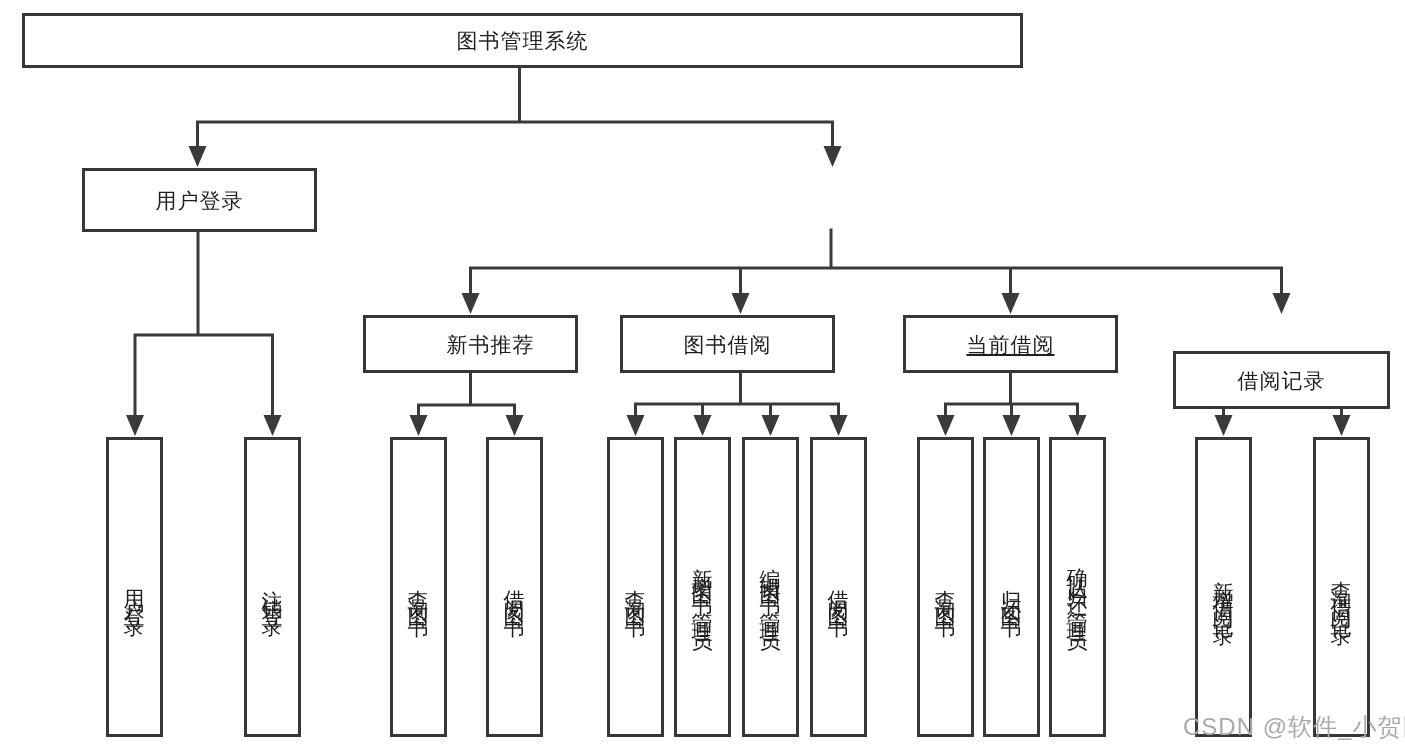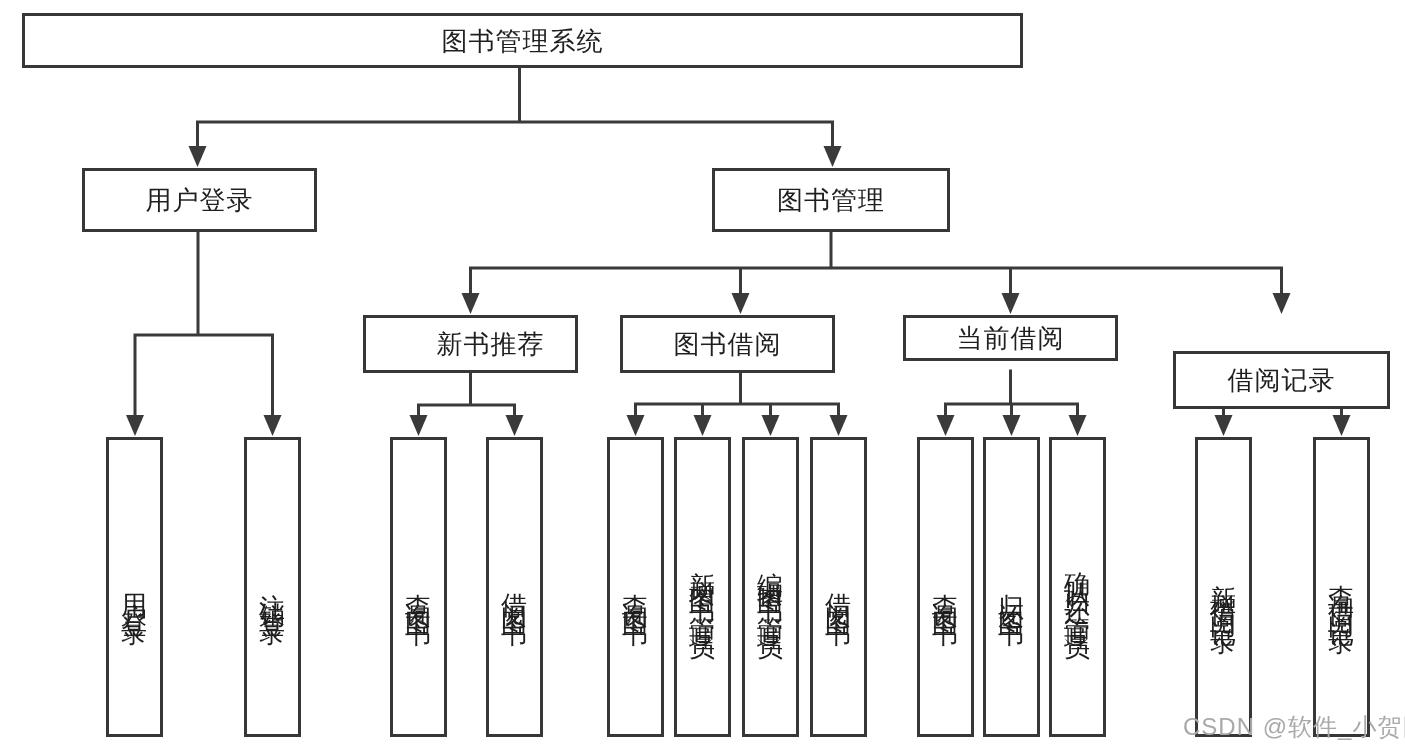--- a/index.html
+++ b/index.html
@@ -25,21 +25,21 @@
   }
   .node {
     position: absolute;
     box-sizing: border-box;
     background: #ffffff;
     border: 3px solid #373737;
     display: flex;
     align-items: center;
     justify-content: center;
     color: #1f1f1f;
-    font-size: 26px;
+    font-size: 21px;
     line-height: 1;
     z-index: 2;
   }
   .node.h {
     letter-spacing: 1px;
   }
   .node.v {
     writing-mode: vertical-rl;
     text-orientation: mixed;
     letter-spacing: 9px;
@@ -97,25 +97,24 @@
       <polygon points="1002.5,415 1020.5,415 1011.5,436"></polygon>
       <polygon points="1068.5,415 1086.5,415 1077.5,436"></polygon>
       <polygon points="1214.5,415 1232.5,415 1223.5,436"></polygon>
       <polygon points="1332.5,415 1350.5,415 1341.5,436"></polygon>
     </g>
   </svg>
 
   <div class="node h" style="left:22px; top:13px; width:1001px; height:55px;">图书管理系统</div>
 
   <div class="node h" style="left:82px; top:168px; width:235px; height:64px;">用户登录</div>
-  <div class="node h" style="left:712px; top:168px; width:238px; height:64px;">图书管理</div>
 
   <div class="node h" style="left:363px; top:315px; width:215px; height:58px;padding-left:40px;">新书推荐</div>
   <div class="node h" style="left:620px; top:315px; width:215px; height:58px;">图书借阅</div>
-  <div class="node h" style="left:903px; top:315px; width:215px; height:46px;">当前借阅</div>
+  <div class="node h" style="left:903px; top:315px; width:215px; height:58px;text-decoration:underline;">当前借阅</div>
   <div class="node h" style="left:1173px; top:315px; width:217px; height:58px;margin-top:36px;">借阅记录</div>
 
   <div class="node v" style="left:106px; top:437px; width:57px; height:300px;">用户登录</div>
   <div class="node v" style="left:244px; top:437px; width:57px; height:300px;">注销登录</div>
 
   <div class="node v" style="left:390px; top:437px; width:57px; height:300px;">查询图书</div>
   <div class="node v" style="left:486px; top:437px; width:57px; height:300px;">借阅图书</div>
 
   <div class="node v" style="left:607px; top:437px; width:57px; height:300px;">查询图书</div>
   <div class="node v" style="left:674px; top:437px; width:57px; height:300px;">新增图书（管理员）</div>

